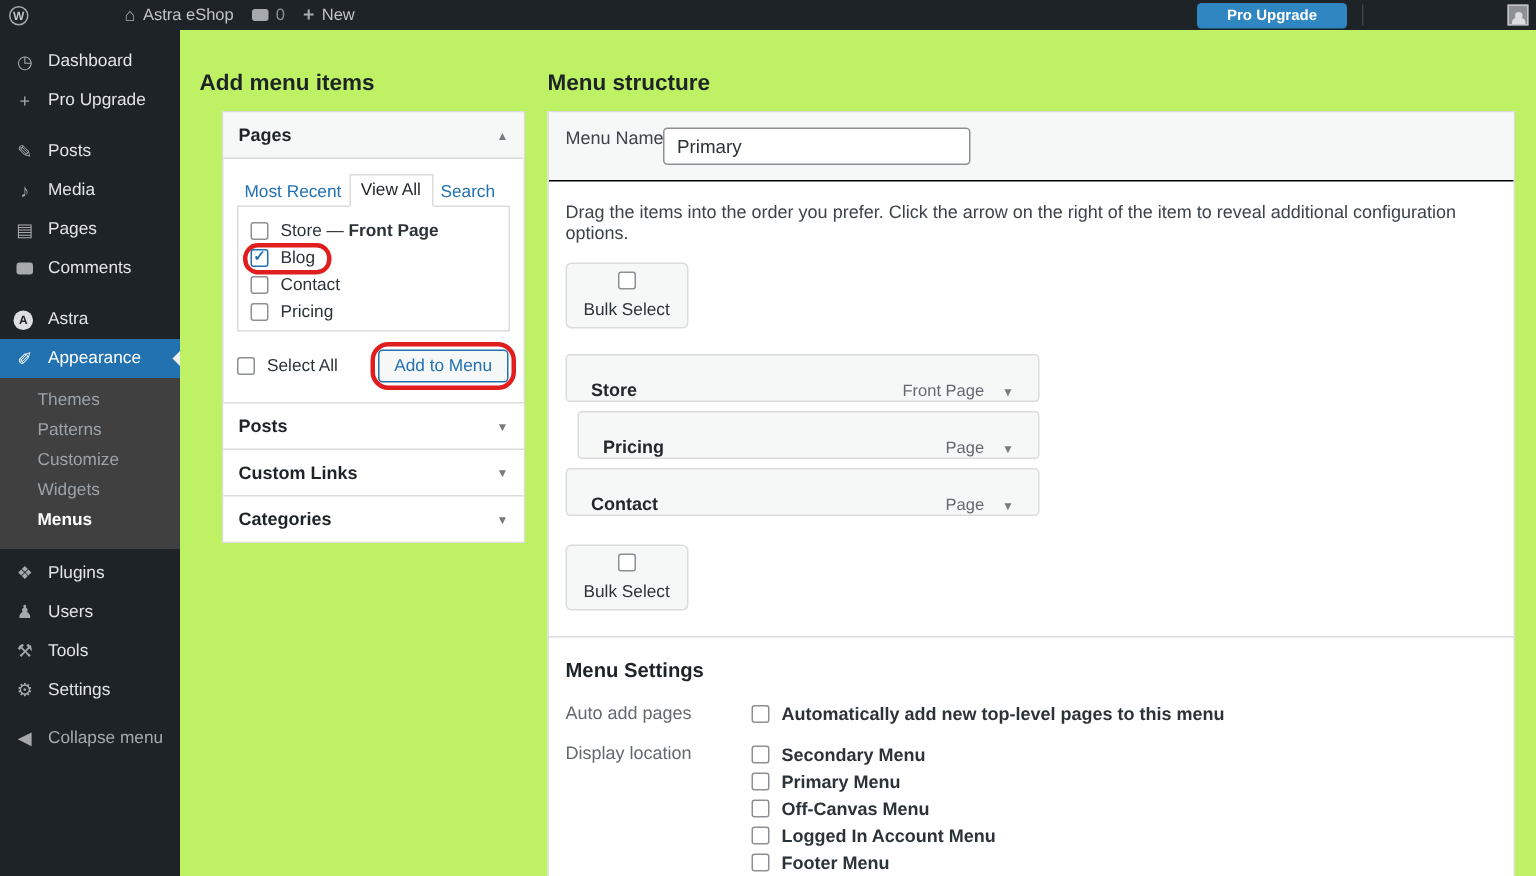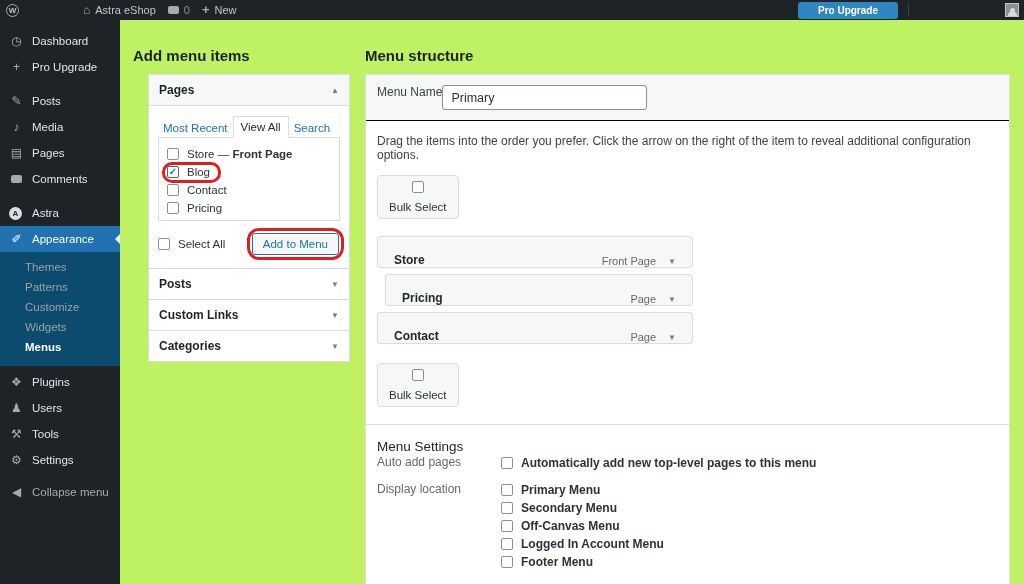--- a/index.html
+++ b/index.html
@@ -32,21 +32,21 @@
              color:#e2e4e7; font-size:11.5px; padding-top:8px; }
   .sb-item { display:flex; align-items:center; height:26px; padding-left:9px; cursor:pointer; position:relative; }
   .sb-item .ico { width:15px; margin-right:8px; color:#a7aaad; font-size:12px; text-align:center; flex:0 0 15px; }
   .sb-item.active { background:#2271b1; color:#fff; }
   .sb-item.active .ico { color:#fff; }
   .sb-item.active::after { content:""; position:absolute; right:0; top:50%; transform:translateY(-50%);
                            border:5px solid transparent; border-right-color:#f0f0f1; }
   .sb-gap { height:8px; }
   .astra-ico { width:13px; height:13px; border-radius:50%; background:#dcdfe2; color:#1d2327;
                font-size:8px; font-weight:bold; display:flex; align-items:center; justify-content:center; }
-  .submenu { background:#0c4a6e; padding:5px 0 9px; }
+  .submenu { background:#404040; padding:5px 0 9px; }
   .submenu .sm-item { display:block; padding:4px 0 4px 25px; color:#9ca3a8; cursor:pointer; font-size:11.5px; }
   .submenu .sm-item.current { color:#fff; font-weight:bold; }
   .collapse-item { margin-top:6px; color:#a7aaad; }
 
   
   .content { position:absolute; top:20px; left:120px; width:904px; height:564px; background:#bef264; }
   h1.section-title { font-size:15px; font-weight:bold; color:#1d2327; margin:0 0 10px; }
 
   .left-col { position:absolute; left:13px; top:27px; width:217px; }
   .right-col { position:absolute; left:245px; top:27px; width:645px; }
@@ -92,21 +92,21 @@
   .menu-items { margin-top:17px; width:316px; }
   .mi-bar { height:32px; background:#f6f7f7; border:1px solid #dcdcde; border-radius:3px;
             display:flex; align-items:flex-end; padding:0 16px; margin-bottom:6px; cursor:move; }
   .mi-bar.indent { margin-left:8px; }
   .mi-title { font-weight:bold; font-size:12px; color:#23282d; }
   .mi-right { margin-left:auto; display:flex; align-items:center; gap:12px; }
   .mi-type { font-size:11px; color:#646970; }
   .mi-chev { font-size:8px; color:#787c82; cursor:pointer; }
   .bulk-box.second { margin:13px 0 0; }
   .settings-section { border-top:1px solid #dcdcde; margin:17px 0 0; padding:14px 11px 10px; }
-  .settings-title { font-size:13.5px; font-weight:normal; }
+  .settings-title { font-size:13.5px; font-weight:bold; margin-bottom:13px; }
   .setting-row { display:flex; margin-bottom:9px; font-size:12px; }
   .setting-label { width:124px; color:#646970; flex:0 0 124px; padding-top:1px; }
   .opt-row { display:flex; align-items:center; gap:8px; color:#2c3338; height:17px; margin-bottom:1px;font-weight:bold; }
   .ms-footer { background:#f6f7f7; border-top:1px solid #dcdcde; padding:10px 11px; display:flex; align-items:center; }
   .save-btn { background:#2271b1; border:1px solid #2271b1; color:#fff; border-radius:3px;
               font-size:12px; padding:5px 13px; cursor:pointer; }
   .delete-link { margin-left:14px; color:#b32d2e; text-decoration:underline; font-size:12px; cursor:pointer; }
 </style>
 </head>
 <body>
@@ -320,25 +320,25 @@
                 <span class="cb"></span>
                 <span>Automatically add new top-level pages to this menu</span>
               </span>
             </div>
 
             <div class="setting-row">
               <span class="setting-label">Display location</span>
               <span>
                 <span class="opt-row">
                   <span class="cb"></span>
+                  <span>Secondary Menu</span>
+                </span>
+                <span class="opt-row">
+                  <span class="cb"></span>
                   <span>Primary Menu</span>
-                </span>
-                <span class="opt-row">
-                  <span class="cb"></span>
-                  <span>Secondary Menu</span>
                 </span>
                 <span class="opt-row">
                   <span class="cb"></span>
                   <span>Off-Canvas Menu</span>
                 </span>
                 <span class="opt-row">
                   <span class="cb"></span>
                   <span>Logged In Account Menu</span>
                 </span>
                 <span class="opt-row">

